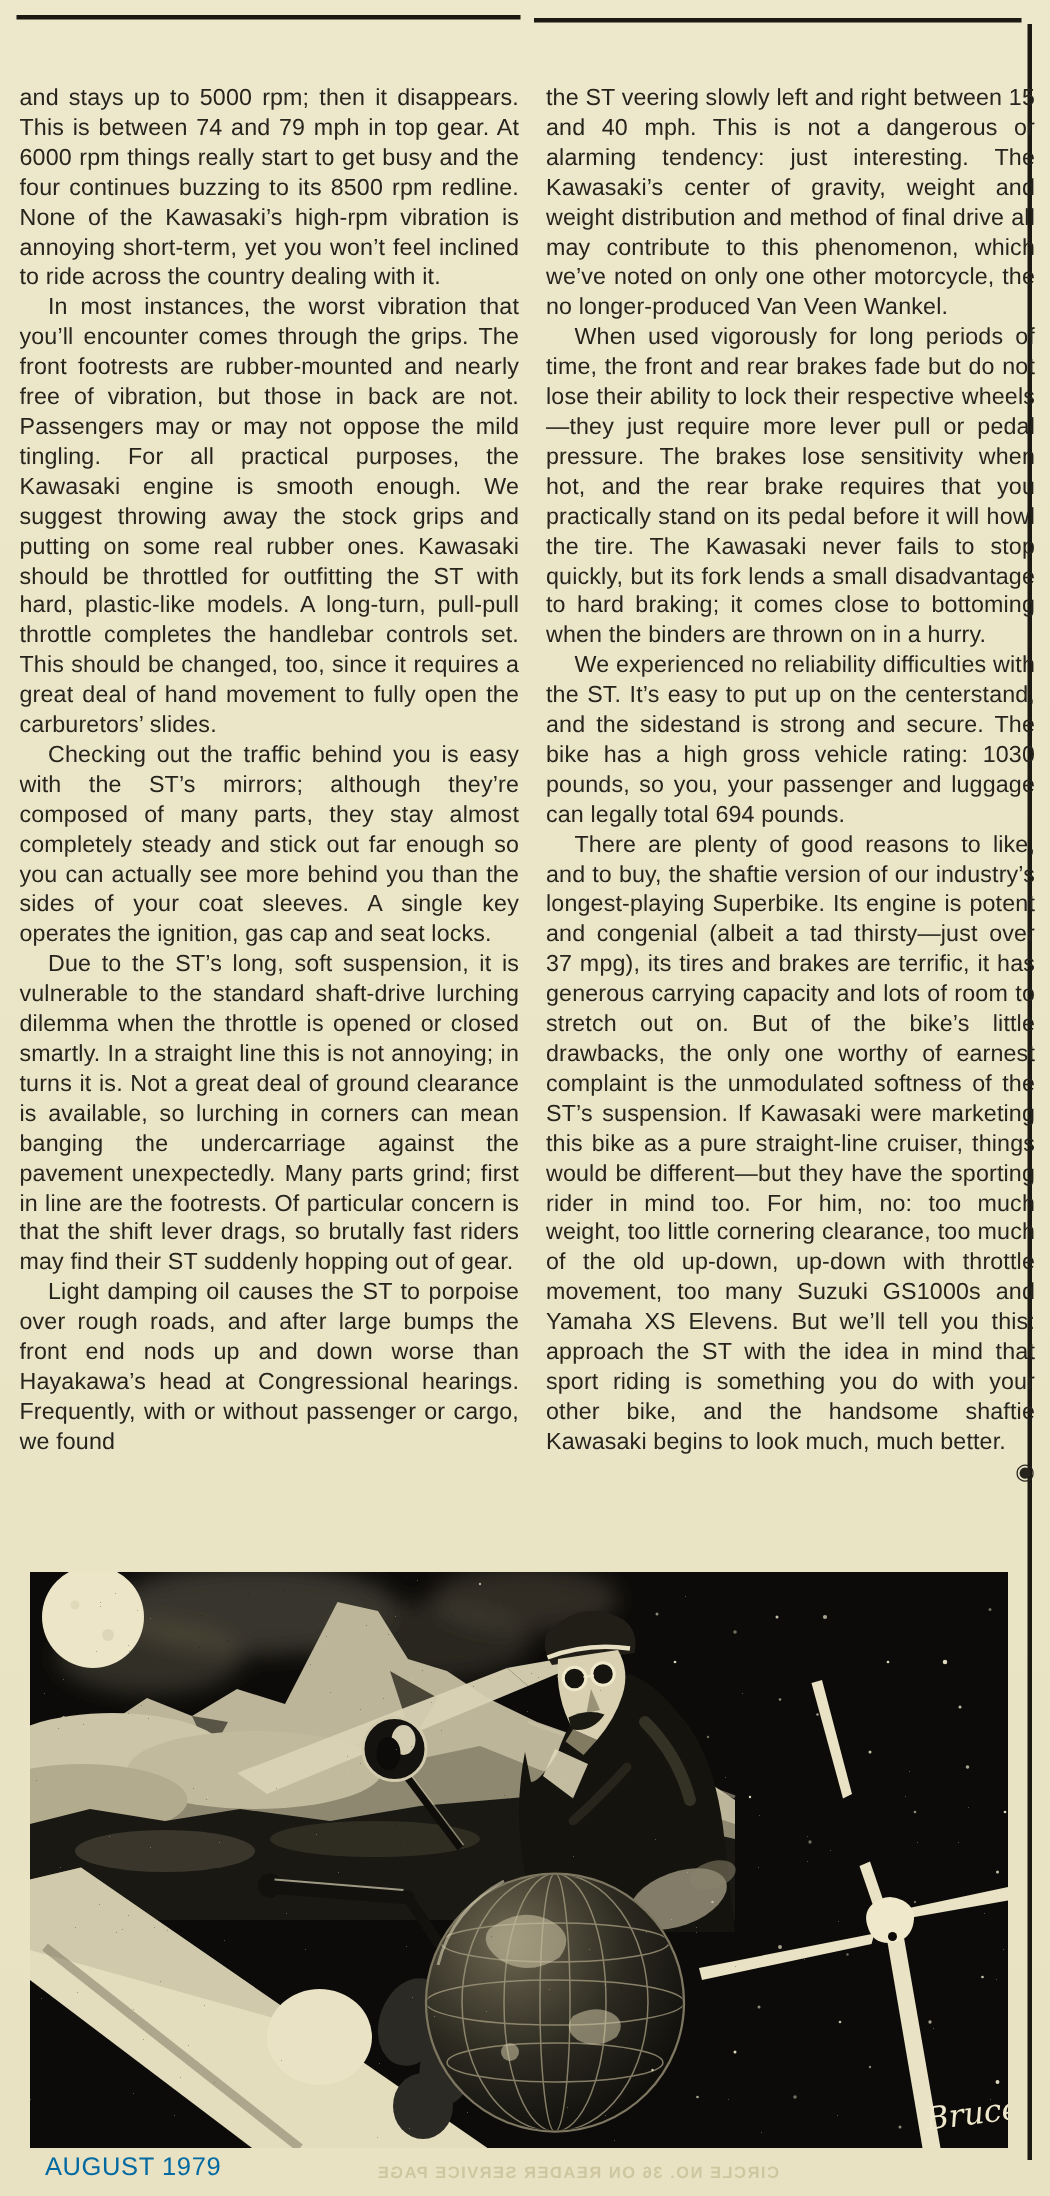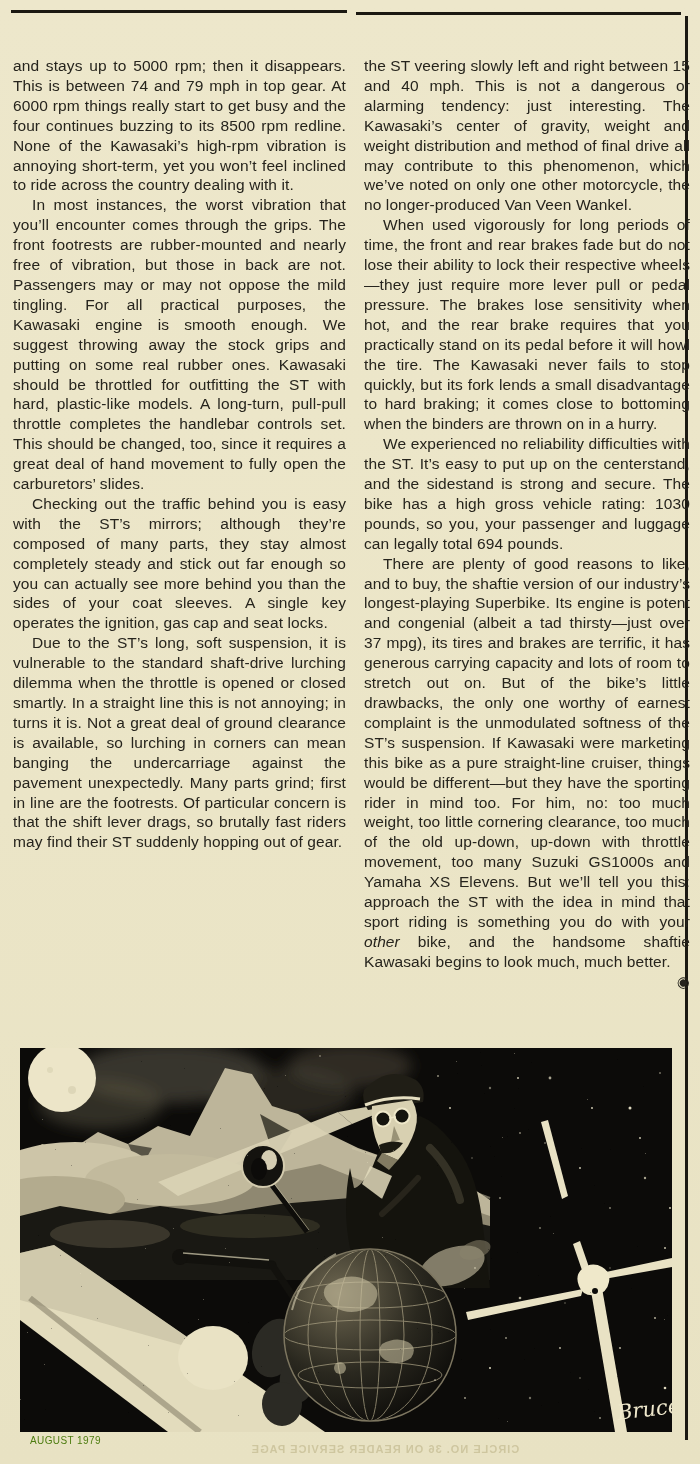--- a/index.html
+++ b/index.html
@@ -12,25 +12,25 @@
   }
   .rule-h{position:absolute;background:#1b1912;height:3px;}
   .rule-v{position:absolute;background:#1b1912;width:3px;}
   .col{
     position:absolute;top:20px;height:1014px;overflow:hidden;
     font-size:15.5px;line-height:19.9px;letter-spacing:.1px;
     text-align:justify;color:#26241d;margin-top:36px;
   }
   .col p{margin:0;text-indent:0;}
   .col p.ind{text-indent:19px;}
-  .it{font-style:italic;}
+  .it{}
   .endmark{float:right;font-size:15px;line-height:19.9px;}
   .footer{
     position:absolute;left:30px;top:1435px;
-    font-size:10px;letter-spacing:.4px;color:#4d7c0f;
+    font-size:17px;letter-spacing:.4px;color:#0369a1;
   }
   .ghost{
     position:absolute;left:185px;top:1443px;width:400px;text-align:center;
     transform:scaleX(-1);color:#b5ab7d;opacity:.5;filter:blur(.4px);
     font-size:11px;font-weight:bold;letter-spacing:1px;
   }
   .illo{position:absolute;left:20px;top:1048px;width:652px;height:384px;}
   .illo svg{display:block;}
 </style>
 </head>
@@ -39,20 +39,21 @@
 <div class="rule-h" style="left:11px;top:10px;width:336px;"></div>
 <div class="rule-h" style="left:356px;top:12px;width:325px;"></div>
 
 <div class="rule-v" style="left:685px;top:16px;height:1424px;"></div>
 
 <div class="col" style="left:13px;width:333px;">
     <p><span>and stays up to 5000 rpm; then it disappears. This is between 74 and 79 mph in top gear. At 6000 rpm things really start to get busy and the four continues buzzing to its 8500 rpm redline. None of the Kawasaki’s high-rpm vibration is annoying short-term, yet you won’t feel inclined to ride across the country dealing with it.</span></p>
     <p class="ind"><span>In most instances, the worst vibration that you’ll encounter comes through the grips. The front footrests are rubber-mounted and nearly free of vibration, but those in back are not. Passengers may or may not oppose the mild tingling. For all practical purposes, the Kawasaki engine is smooth enough. We suggest throwing away the stock grips and putting on some real rubber ones. Kawasaki should be throttled for outfitting the ST with hard, plastic-like models. A long-turn, pull-pull throttle completes the handlebar controls set. This should be changed, too, since it requires a great deal of hand movement to fully open the carburetors’ slides.</span></p>
     <p class="ind"><span>Checking out the traffic behind you is easy with the ST’s mirrors; although they’re composed of many parts, they stay almost completely steady and stick out far enough so you can actually see more behind you than the sides of your coat sleeves. A single key operates the ignition, gas cap and seat locks.</span></p>
     <p class="ind"><span>Due to the ST’s long, soft suspension, it is vulnerable to the standard shaft-drive lurching dilemma when the throttle is opened or closed smartly. In a straight line this is not annoying; in turns it is. Not a great deal of ground clearance is available, so lurching in corners can mean banging the undercarriage against the pavement unexpectedly. Many parts grind; first in line are the footrests. Of particular concern is that the shift lever drags, so brutally fast riders may find their ST suddenly hopping out of gear.</span></p>
+    <p class="ind"><span>Light damping oil causes the ST to porpoise over rough roads, and after large bumps the front end nods up and down worse than Hayakawa’s head at Congressional hearings. Frequently, with or without passenger or cargo, we found</span></p>
   </div>
 <div class="col" style="left:364px;width:326px;">
     <p><span>the ST veering slowly left and right between 15 and 40 mph. This is not a dangerous or alarming tendency: just interesting. The Kawasaki’s center of gravity, weight and weight distribution and method of final drive all may contribute to this phenomenon, which we’ve noted on only one other motorcycle, the no longer-produced Van Veen Wankel.</span></p>
     <p class="ind"><span>When used vigorously for long periods of time, the front and rear brakes fade but do not lose their ability to lock their respective wheels—they just require more lever pull or pedal pressure. The brakes lose sensitivity when hot, and the rear brake requires that you practically stand on its pedal before it will howl the tire. The Kawasaki never fails to stop quickly, but its fork lends a small disadvantage to hard braking; it comes close to bottoming when the binders are thrown on in a hurry.</span></p>
     <p class="ind"><span>We experienced no reliability difficulties with the ST. It’s easy to put up on the centerstand, and the sidestand is strong and secure. The bike has a high gross vehicle rating: 1030 pounds, so you, your passenger and luggage can legally total 694 pounds.</span></p>
     <p class="ind"><span>There are plenty of good reasons to like, and to buy, the shaftie version of our industry’s longest-playing Superbike. Its engine is potent and congenial (albeit a tad thirsty—just over 37 mpg), its tires and brakes are terrific, it has generous carrying capacity and lots of room to stretch out on. But of the bike’s little drawbacks, the only one worthy of earnest complaint is the unmodulated softness of the ST’s suspension. If Kawasaki were marketing this bike as a pure straight-line cruiser, things would be different—but they have the sporting rider in mind too. For him, no: too much weight, too little cornering clearance, too much of the old up-down, up-down with throttle movement, too many Suzuki GS1000s and Yamaha XS Elevens. But we’ll tell you this: approach the ST with the idea in mind that sport riding is something you do with your </span><span class="it">other</span><span> bike, and the handsome shaftie Kawasaki begins to look much, much better.</span><span class="endmark">◉</span></p>
   </div>
 
 <div class="illo">
 <svg width="652" height="384" viewBox="0 0 652 384" xmlns="http://www.w3.org/2000/svg">

